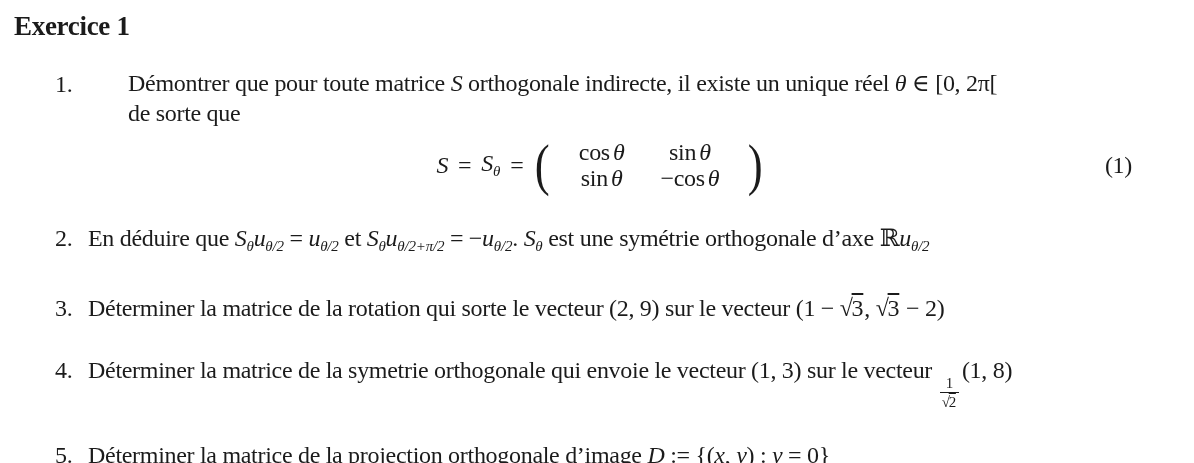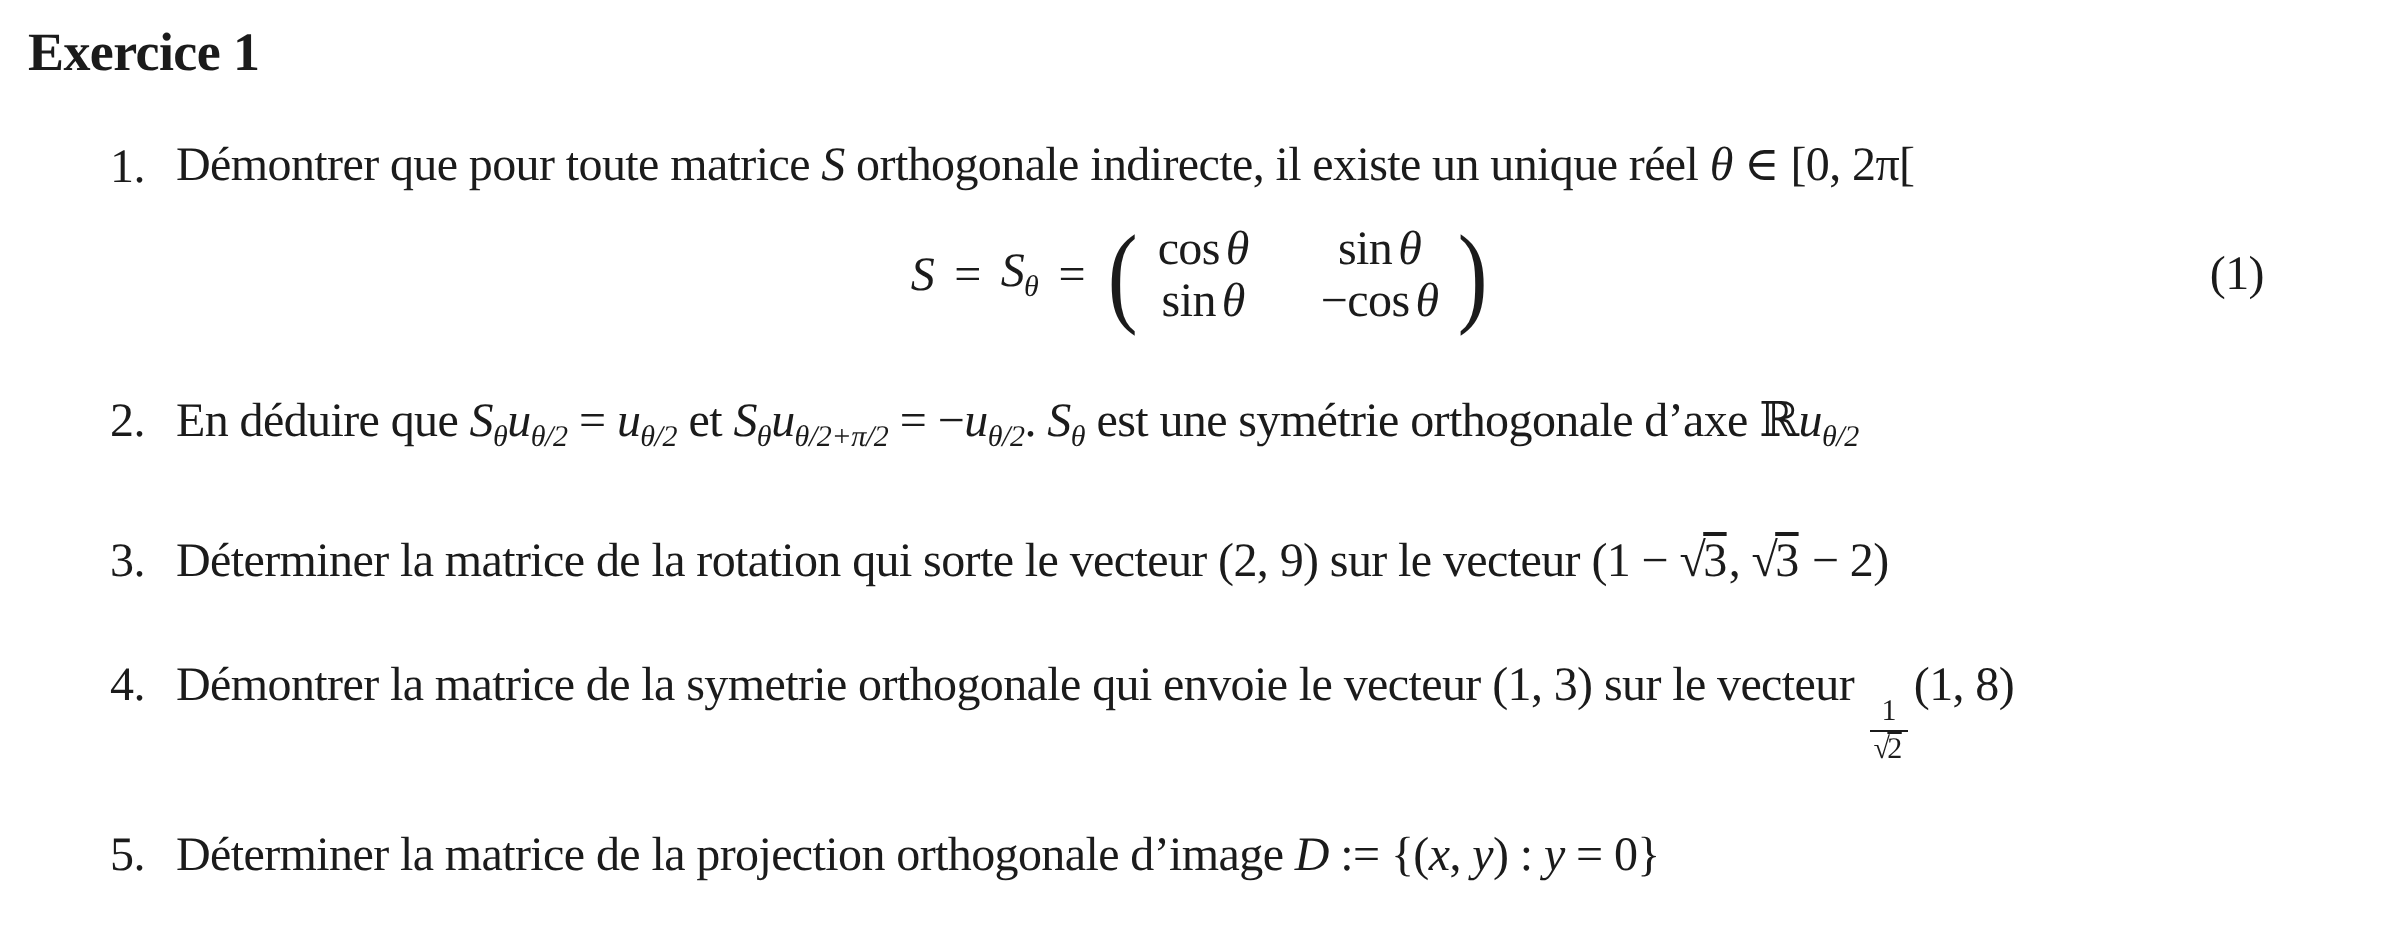--- a/index.html
+++ b/index.html
@@ -8,21 +8,21 @@
     width:1194px; height:463px; overflow:hidden;
     color:#1b1b1b;
     font-family:"Liberation Serif","DejaVu Serif",serif;
     font-size:24px; letter-spacing:-0.3px;
   }
   .page { position:relative; width:1194px; height:463px; padding:10px 48px 0 14px; }
   .title { font-size:27px; font-weight:700; line-height:32px; }
   .items { margin-top:26px; margin-left:41px; }
   .item { display:flex; line-height:33px; margin-bottom:29px; white-space:nowrap; }
   .item-first { margin-bottom:0; }
-  .item-first .line { line-height:30px; }
+  .item-first .line { line-height:30px;margin-left:40px; }
   .num { flex:none; width:33px; }
   .body { flex:1; white-space:nowrap; }
   .mi { font-style:italic; }
   .bb { font-style:normal; }
   .msub { font-size:15px; vertical-align:-5px; letter-spacing:-0.2px; }
   .sqrt { white-space:nowrap; }
   .sqrt-arg { text-decoration:overline; margin-left:-1px; padding-right:1px; }
   .frac {
     display:inline-flex; flex-direction:column; text-align:center;
     font-size:15px; line-height:15px; vertical-align:-10px; margin:0 3px 0 2px;
@@ -34,39 +34,40 @@
     display:flex; align-items:center; justify-content:center;
   }
   .equation { display:flex; align-items:center; gap:5px; }
   .rel { margin:0 5px; }
   .paren {
     font-size:56px; font-weight:400; line-height:56px;
     display:inline-block; transform:scaleX(0.8);
   }
   .matrix {
     display:grid; grid-template-columns:auto auto;
-    column-gap:36px; margin:0 3px; text-align:center;
+    column-gap:36px; margin:0 22px; text-align:center;
   }
   .mcell { line-height:26px; }
   .mcell .arg { margin-left:3px; }
   .eqnum { position:absolute; right:14px; top:50%; transform:translateY(-50%); }
 </style>
 </head>
 <body>
 
 <div class="page">
 
   <div class="title">Exercice 1</div>
 
   <div class="items">
 
     <div class="item item-first">
       <span class="num">1.</span>
       <div class="body">
         <div class="line"><span>Démontrer que pour toute matrice </span><span class="mi">S</span><span> orthogonale indirecte, il existe un unique réel </span><span class="mi">θ</span><span> ∈ [0, 2π[</span></div>
+        <div class="line"><span>de sorte que</span></div>
       </div>
     </div>
 
     <div class="equation-row">
       <div class="equation">
           <span class="mi">S</span>
           <span class="rel">=</span>
           <span><span class="mi">S</span><span class="msub mi">θ</span></span>
           <span class="rel">=</span>
           <span class="paren">(</span>
@@ -86,21 +87,21 @@
       <div class="body"><span>En déduire que </span><span class="mi">S</span><span class="msub mi">θ</span><span class="mi">u</span><span class="msub mi">θ/2</span><span> = </span><span class="mi">u</span><span class="msub mi">θ/2</span><span> et </span><span class="mi">S</span><span class="msub mi">θ</span><span class="mi">u</span><span class="msub mi">θ/2+π/2</span><span> = −</span><span class="mi">u</span><span class="msub mi">θ/2</span><span>. </span><span class="mi">S</span><span class="msub mi">θ</span><span> est une symétrie orthogonale d’axe </span><span class="bb">ℝ</span><span class="mi">u</span><span class="msub mi">θ/2</span></div>
     </div>
 
     <div class="item">
       <span class="num">3.</span>
       <div class="body"><span>Déterminer la matrice de la rotation qui sorte le vecteur </span><span>(2, 9)</span><span> sur le vecteur </span><span>(1 − </span><span class="sqrt"><span>√</span><span class="sqrt-arg">3</span></span><span>, </span><span class="sqrt"><span>√</span><span class="sqrt-arg">3</span></span><span> − 2)</span></div>
     </div>
 
     <div class="item">
       <span class="num">4.</span>
-      <div class="body"><span>Démontrer la matrice de la symetrie orthogonale qui envoie le vecteur </span><span>(1, 3)</span><span> sur le vecteur </span><span class="frac">
+      <div class="body"><span>Déterminer la matrice de la symetrie orthogonale qui envoie le vecteur </span><span>(1, 3)</span><span> sur le vecteur </span><span class="frac">
             <span class="frac-num">1</span>
             <span class="frac-den"><span>√</span><span class="sqrt-arg">2</span></span>
           </span><span>(1, 8)</span></div>
     </div>
 
     <div class="item">
       <span class="num">5.</span>
       <div class="body"><span>Déterminer la matrice de la projection orthogonale d’image </span><span class="mi">D</span><span> := {(</span><span class="mi">x</span><span>, </span><span class="mi">y</span><span>) : </span><span class="mi">y</span><span> = 0}</span></div>
     </div>
 

